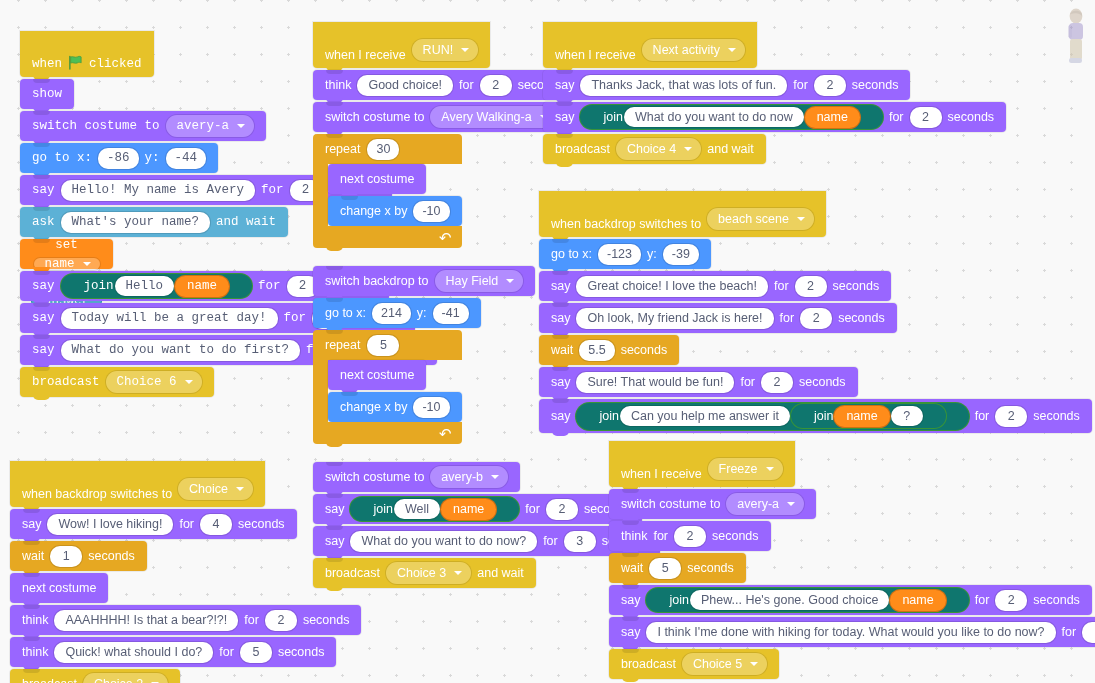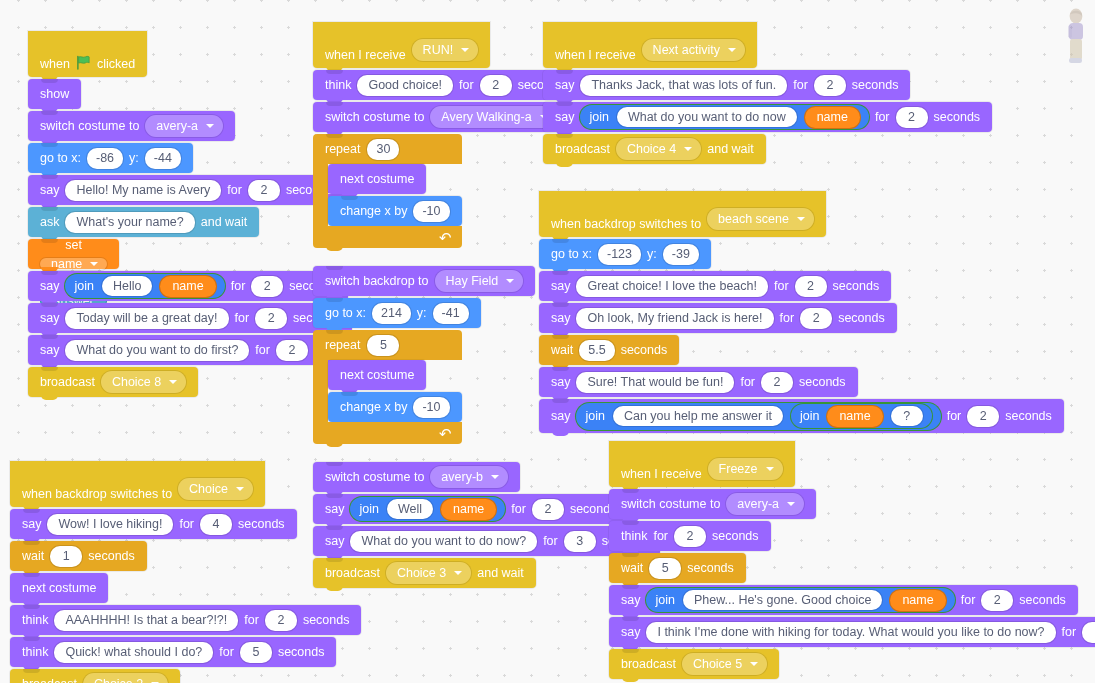--- a/index.html
+++ b/index.html
@@ -105,22 +105,22 @@
   
   .rep{
     border-radius:14px;height:25px;
     display:inline-flex;align-items:center;
     padding:0 12px;font-size:12.5px;color:#fff;
     box-shadow:0 0 0 1px rgba(0,0,0,.14);
   }
   .rep.var{background:#ff8c1a;box-shadow:0 0 0 1px #cc7014;}
   .rep.sens{background:#5cb1d6;box-shadow:0 0 0 1px #2e8eb8;}
   .rep.join{
-    background:#3b82f6;box-shadow:0 0 0 1px #389438;
-    gap:8px;padding:0 9px;height:24px;
+    background:#0f766e;box-shadow:0 0 0 1px #389438;
+    gap:1px;padding:0 23px;height:24px;
   }
   .rep.join .oval{height:20px;}
   .rep.join .rep{height:21px;}
 
   
   .cblock{position:relative;width:max-content;margin-bottom:18px;}
   .ctop{
     display:flex;align-items:center;gap:7px;
     height:30px;padding:0 12px;border-radius:4px 4px 0 0;
     color:#fff;font-size:12.5px;position:relative;
@@ -150,21 +150,21 @@
   
   .sprite{
     position:absolute;opacity:.55;
   }
 </style>
 </head>
 <body>
 
 <div class="canvas">
 
-  <div class="script" style="left:28px;top:31px;">
+  <div class="script" style="left:20px;top:31px;font-family:Liberation Mono, monospace;">
 
     <div class="blk hat c-events">
       <div class="hatcap"></div>
       <span>when</span>
       <svg width="15" height="15" viewBox="0 0 16 16">
         <path d="M2 1.5 L2 15" stroke="#45993d" stroke-width="1.6" fill="none" stroke-linecap="round"></path>
         <path d="M2.8 2.2 C5 .8 7.5 3.3 10 2 C12 1 13.6 1.6 14 2 L14 8.4 C13.4 8 11.8 7.4 10 8.4 C7.6 9.7 5 7.3 2.8 8.6 Z" fill="#4cbf56" stroke="#45993d" stroke-width=".8"></path>
       </svg>
       <span>clicked</span>
     </div>
@@ -237,21 +237,21 @@
       <span>say</span>
       <span class="oval">What do you want to do first?</span>
       <span>for</span>
       <span class="oval num">2</span>
       <span>seconds</span>
     </div>
 
     <div class="blk stack c-events">
       <span>broadcast</span>
       <span class="dd light">
-        <span>Choice 8</span>
+        <span>Choice 6</span>
         <i class="arrow"></i>
       </span>
     </div>
   </div>
 
   <div class="script" style="left:10px;top:461px;">
 
     <div class="blk hat c-events">
       <div class="hatcap"></div>
       <span>when backdrop switches to</span>

